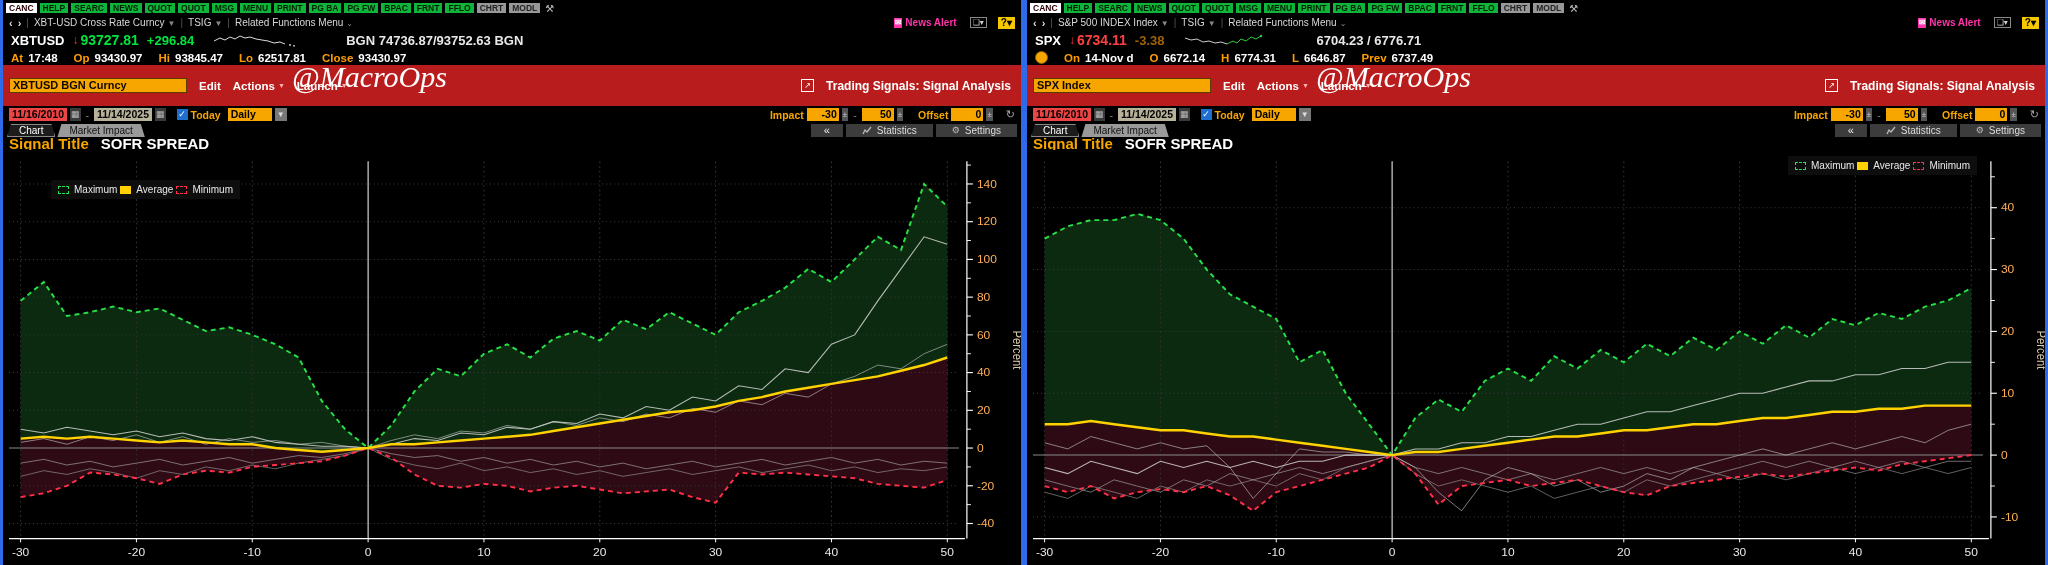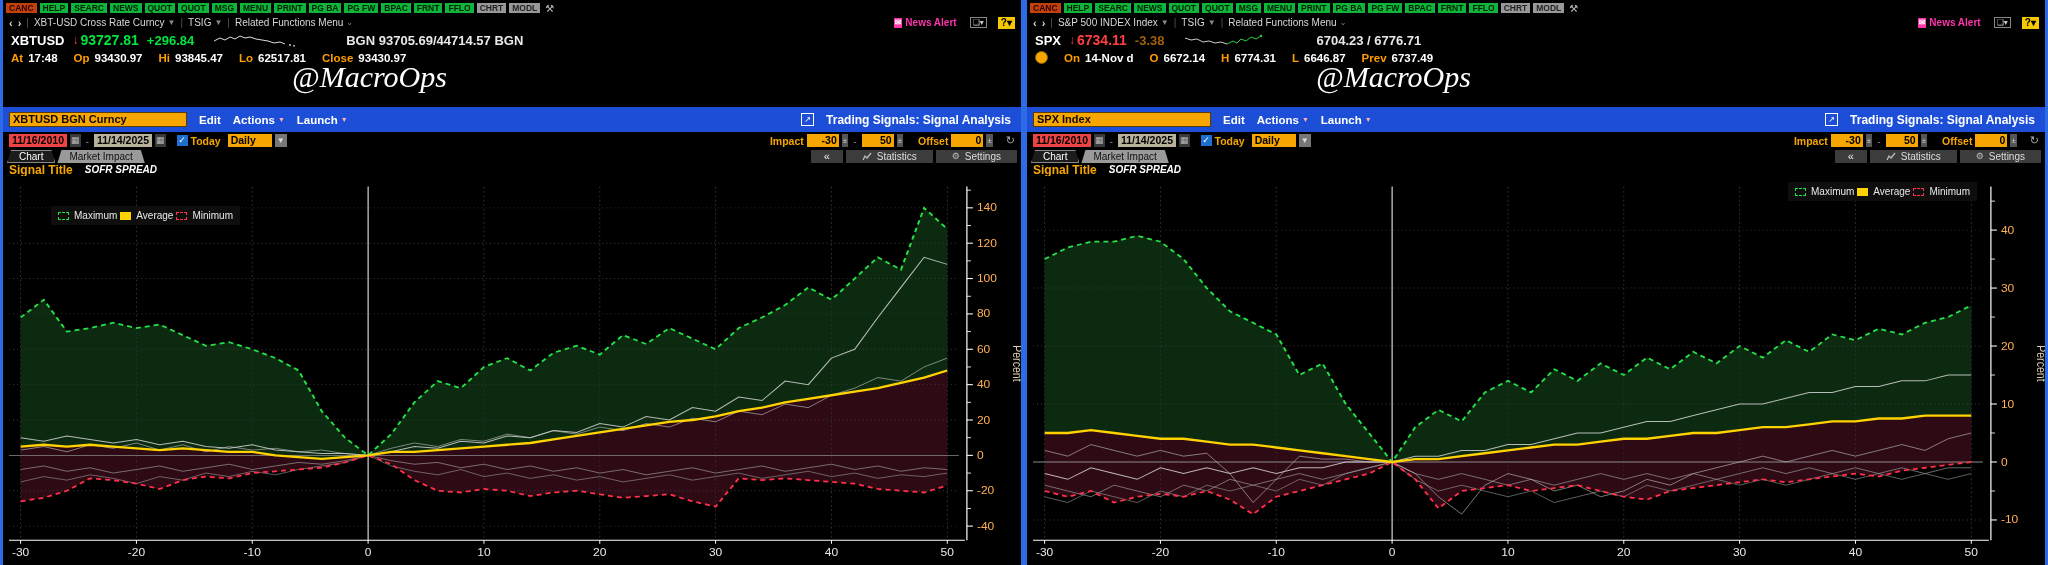--- a/index.html
+++ b/index.html
@@ -5,48 +5,48 @@
   html,body{margin:0;padding:0;background:#000;}
   body{width:2048px;height:565px;overflow:hidden;font-family:"Liberation Sans",sans-serif;-webkit-font-smoothing:none;}
   .wrap{display:flex;width:2048px;height:565px;}
   .panel{width:1024px;height:565px;background:#000;position:relative;box-sizing:border-box;
          border-left:3px solid #2e6be8;border-right:3px solid #2e6be8;display:flex;flex-direction:column;}
   .spacer{flex:1;}
   
   .tbrow{height:14px;display:flex;align-items:center;padding:1px 3px 0;}
   .tbbtns{display:flex;gap:3px;align-items:center;}
   .tb-btn{font-size:8.5px;font-weight:bold;color:#002000;background:#0eb53a;padding:1px 3px;line-height:1;}
-  .tb-btn.red{background:#c2410c;color:#2a0008;}
+  .tb-btn.red{background:#ffffff;color:#2a0008;}
   .tb-btn.gray{background:#98989a;color:#222;}
   .tools{color:#bbb;font-size:10px;margin-left:5px;}
   
   .navrow{height:15px;display:flex;align-items:center;font-size:10px;color:#c8c8c8;gap:5px;padding:0 6px;}
   .navchev{color:#ddd;font-size:11px;font-weight:bold;}
   .navsep{color:#555;}
-  .navitem{display:flex;align-items:center;gap:3px;color:#d8d8d8;}
+  .navitem{display:flex;align-items:flex-end;gap:3px;color:#d8d8d8;}
   .dd{color:#888;font-size:8px;}
   .newsalert{color:#ff33aa;display:flex;gap:3px;align-items:center;font-weight:bold;}
   .envelope{background:#ff33aa;color:#fff;font-size:8px;padding:0 1px;line-height:10px;}
   .winicon{color:#ccc;font-size:8px;border:1px solid #888;padding:0 2px;line-height:9px;margin-left:8px;}
   .helpbtn{background:#f6c800;color:#000;font-weight:bold;font-size:10px;padding:0 3px;line-height:12px;margin-left:6px;}
   
   .ticker1{height:20px;display:flex;align-items:center;gap:8px;padding:0 8px;font-weight:bold;}
   .sym{color:#fff;font-size:13px;}
   .arr{color:#ff3333;font-size:12px;margin-right:-6px;}
   .px{font-size:14px;}
   .chg{font-size:13px;}
   .spark{width:90px;height:16px;margin-left:10px;}
   .ba{color:#e8e8e8;font-size:13px;margin-left:36px;}
   .ticker2{height:15px;display:flex;align-items:center;gap:16px;padding:0 8px;font-size:11.5px;font-weight:bold;}
   .f{display:flex;gap:5px;}
   .fl{color:#ff9d00;}
   .fv{color:#fff;}
   .clockicon{width:11px;height:11px;border-radius:50%;background:#f7a600;border:1px solid #8a6400;display:inline-block;}
   
-  .redbar{height:17px;background:#1d4ed8;display:flex;align-items:center;gap:12px;padding:4px 6px;margin-top:42px;}
+  .redbar{height:17px;background:#b91c1c;display:flex;align-items:center;gap:12px;padding:12px 6px;}
   .secinput{background:#f7a600;color:#100800;font-size:11px;font-weight:bold;width:170px;height:13px;line-height:13px;padding:0 3px;border:1px solid #5a3c00;}
   .redbtn{color:#fff;font-size:11.5px;font-weight:bold;display:flex;align-items:center;gap:3px;}
   .dd2{color:#ffb0b0;font-size:7px;}
   .exporticon{color:#fff;border:1px solid #fff;font-size:8px;width:11px;height:11px;line-height:11px;text-align:center;}
   .fn-title{color:#fff;font-size:12px;font-weight:bold;margin-right:4px;}
   
   .setrow{height:17px;display:flex;align-items:center;gap:3px;padding:0 6px;font-size:10.5px;}
   .datein{padding:0 3px;height:13px;line-height:13px;font-weight:bold;}
   .orange{background:#ef4444;color:#000;}
   .tan{background:#b9b29a;color:#000;}
@@ -63,22 +63,22 @@
   
   .tabsrow{height:14px;display:flex;align-items:flex-end;padding:0 4px;gap:2px;}
   .tab{font-size:10px;padding:0 12px;height:13px;line-height:13px;background:#9a9a9a;color:#111;
        clip-path:polygon(4px 0,calc(100% - 4px) 0,100% 100%,0 100%);}
   .tab.active{background:#1c1c1c;color:#fff;box-shadow:inset 0 0 0 1px #888;}
   .collapse{color:#eee;background:#3c3c3c;padding:0 13px;height:13px;line-height:12px;font-size:11px;}
   .panelbtn{background:#3c3c3c;color:#ddd;font-size:10px;height:13px;line-height:13px;padding:0 16px;display:flex;align-items:center;gap:5px;border-left:1px solid #000;}
   .bicon{font-size:9px;color:#bbb;}
   
   .sigrow{height:13px;display:flex;align-items:center;gap:12px;padding:0 6px;}
-  .siglbl{color:#f7a600;font-size:12px;font-weight:bold;}
-  .sigval{color:#fff;font-size:10px;font-weight:bold;font-style:italic;}
+  .siglbl{color:#f7a600;font-size:15px;font-weight:bold;}
+  .sigval{color:#fff;font-size:15px;font-weight:bold;}
   
   .chartwrap{flex:1;position:relative;background:#000;}
   svg.chart{position:absolute;inset:0;width:100%;height:100%;}
   .legend{position:absolute;background:#0e0e0e;padding:4px 7px;display:flex;flex-direction:row;gap:3px;z-index:4;}
   .legend.pos-left{left:48px;top:30px;}
   .legend.pos-right{right:68px;top:6px;}
   .legenditem{display:flex;align-items:center;gap:5px;font-size:10px;color:#e8e8e8;}
   .swatch{width:11px;height:8px;box-sizing:border-box;}
   .watermark{position:absolute;top:60px;left:36%;transform:translateX(-50%);
              font-family:"Liberation Serif",serif;font-size:30px;color:#fff;z-index:5;white-space:nowrap;font-style:italic;}
@@ -139,21 +139,21 @@
     <div class="ticker1">
       <span class="sym">XBTUSD</span>
       <span class="arr">↓</span>
       <span class="px" style="color: rgb(0, 229, 62);">93727.81</span>
       <span class="chg" style="color: rgb(0, 229, 62);">+296.84</span>
       <svg class="spark" viewBox="0 0 90 16">
         <polyline points="2,9 8,6 13,8 18,5 23,7 28,4 33,6 38,5 44,7 50,8 56,9 62,11 68,10 73,12" fill="none" stroke="#ddd" stroke-width="1"></polyline>
         <circle cx="78" cy="13" r="0.9" fill="#ddd"></circle>
           <circle cx="82" cy="13.8" r="0.9" fill="#ddd"></circle>
       </svg>
-      <span class="ba">BGN 93705.69/44714.57 BGN</span>
+      <span class="ba">BGN 74736.87/93752.63 BGN</span>
     </div>
     <div class="ticker2">
         <span class="f">
           <span class="fl">At</span>
           <span class="fv">17:48</span>
         </span>
         <span class="f">
           <span class="fl">Op</span>
           <span class="fv">93430.97</span>
         </span>

